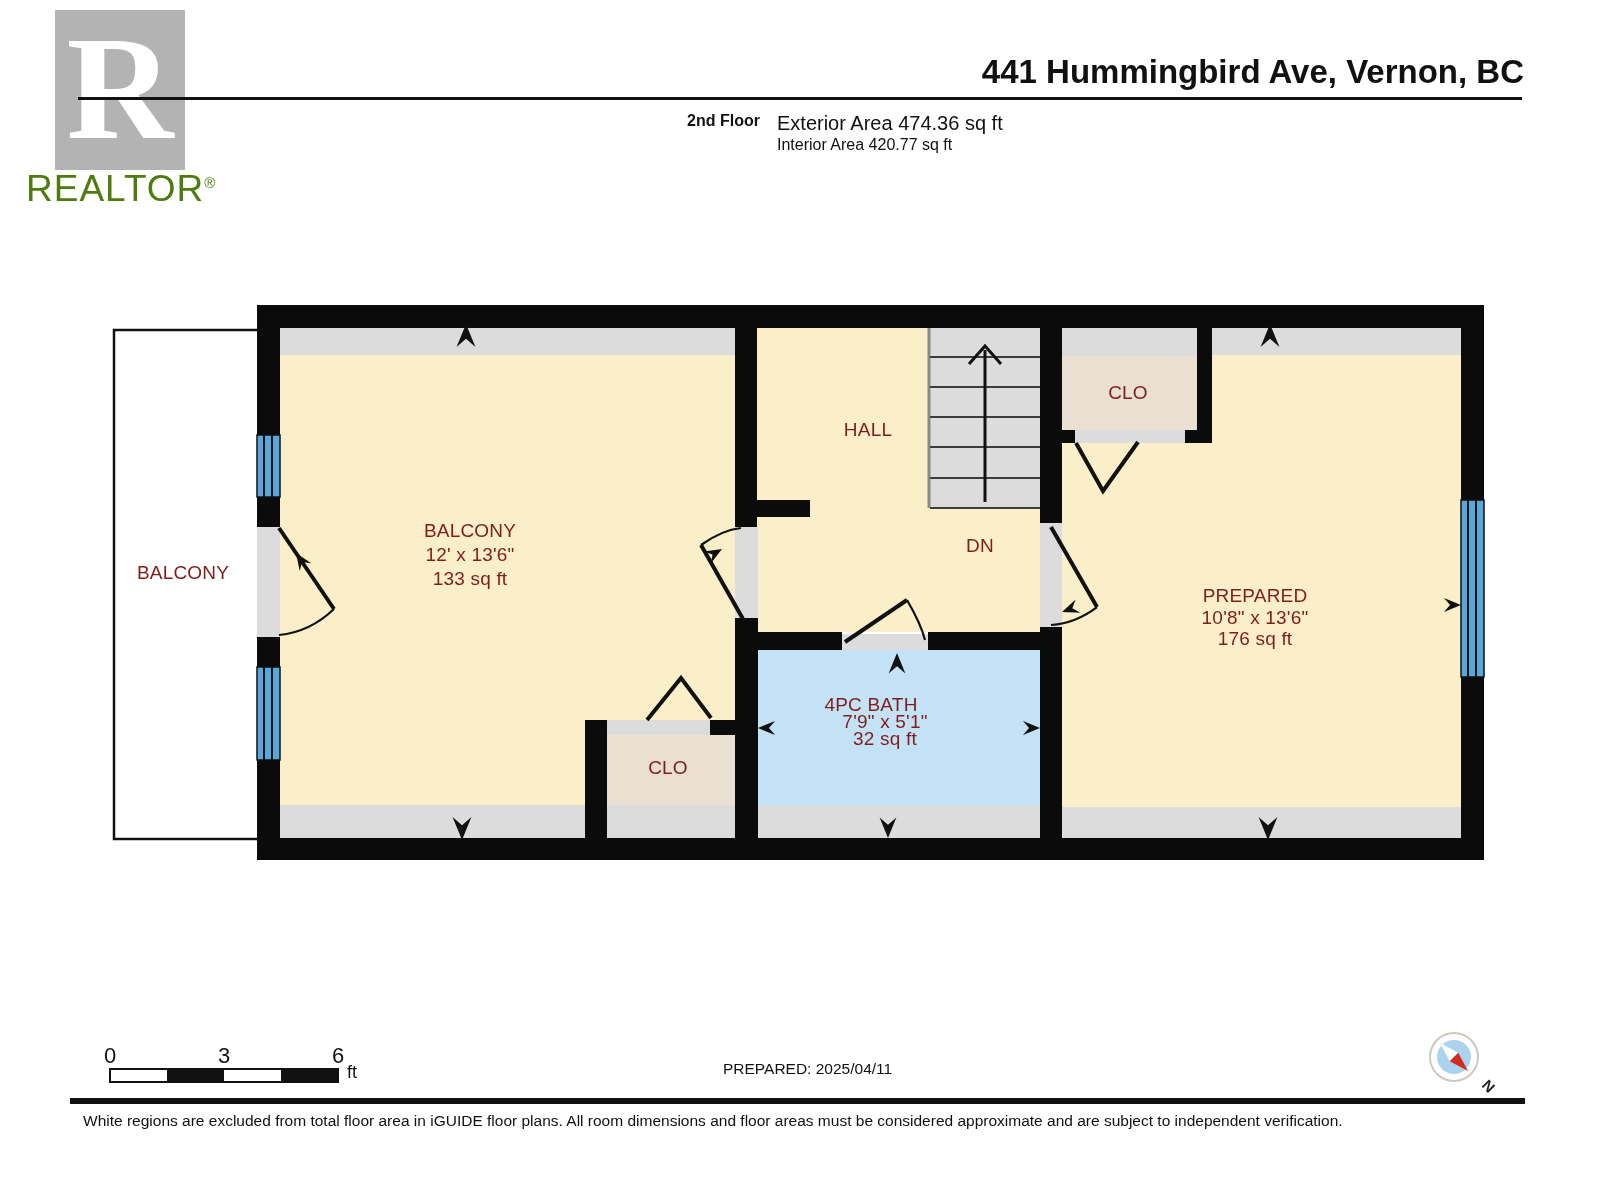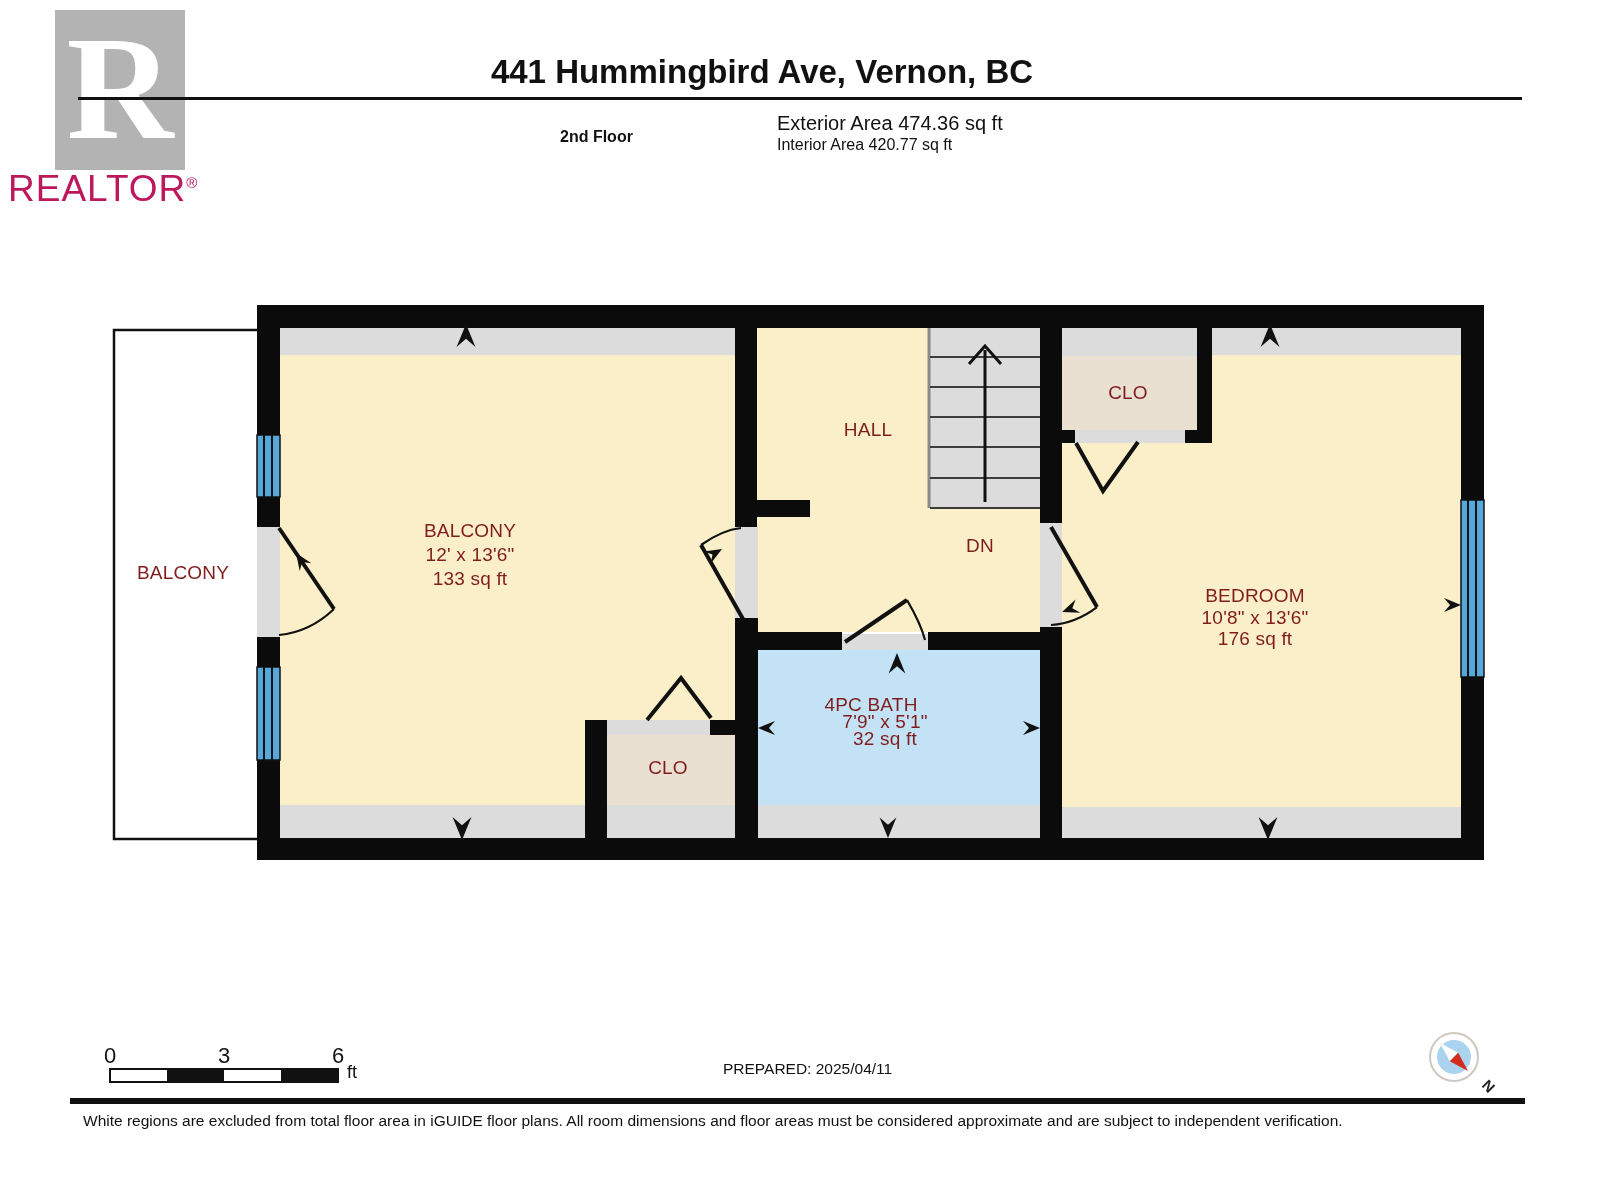--- a/index.html
+++ b/index.html
@@ -3,25 +3,25 @@
 <meta charset="utf-8">
 <style>
   html,body{margin:0;padding:0}
   body{width:1600px;height:1200px;background:#fff;position:relative;
        font-family:"Liberation Sans",sans-serif;color:#111;overflow:hidden}
   .abs{position:absolute}
   
   .logo-box{left:55px;top:10px;width:130px;height:160px;background:#b3b3b3;z-index:2}
   .logo-r{display:block;width:100%;height:100%;text-align:center;line-height:156px;
           font-size:148px;font-weight:bold;color:#fff;font-family:"Liberation Serif",serif}
-  .realtor-text{left:8px;top:168px;font-size:37px;color:#be185d;letter-spacing:1px;z-index:2}
+  .realtor-text{left:26px;top:168px;font-size:37px;color:#4d7c0f;letter-spacing:1px;z-index:2}
   .realtor-text sup{font-size:15px}
   .rule-top{left:78px;top:97px;width:1444px;height:3px;background:#111;z-index:3}
-  .title{left:0;top:53px;width:1524px;text-align:center;font-size:33px;font-weight:bold;z-index:4}
-  .floor-label{left:560px;top:128px;width:200px;font-size:16px;font-weight:bold}
+  .title{left:0;top:53px;width:1524px;text-align:right;font-size:33px;font-weight:bold;z-index:4}
+  .floor-label{left:560px;top:112px;width:200px;text-align:right;font-size:16px;font-weight:bold}
   .area-line1{left:777px;top:112px;font-size:20px}
   .area-line2{left:777px;top:136px;font-size:16px}
   
   .lbl{position:absolute;transform:translate(-50%,-50%);font-size:19px;color:#7f1d1d;
        white-space:nowrap;letter-spacing:.2px;z-index:5}
   
   .scale-num{position:absolute;transform:translate(-50%,0);font-size:22px;z-index:5}
   .scale-unit{left:347px;top:1062px;font-size:18px;z-index:5}
   .prepared{left:723px;top:1060px;font-size:15.5px;font-weight:normal;z-index:5}
   .rule-bottom{left:70px;top:1098px;width:1455px;height:6px;background:#111;z-index:3}
@@ -195,21 +195,21 @@
 
 <div class="lbl" style="left:470px;top:531px">BALCONY</div>
 <div class="lbl" style="left:470px;top:555px">12' x 13'6"</div>
 <div class="lbl" style="left:470px;top:579px">133 sq ft</div>
 
 <div class="lbl" style="left:868px;top:430px">HALL</div>
 <div class="lbl" style="left:980px;top:546px">DN</div>
 <div class="lbl" style="left:1128px;top:393px">CLO</div>
 <div class="lbl" style="left:668px;top:768px">CLO</div>
 
-<div class="lbl" style="left:1255px;top:596px">BEDROOM</div>
+<div class="lbl" style="left:1255px;top:596px">PREPARED</div>
 <div class="lbl" style="left:1255px;top:618px">10'8" x 13'6"</div>
 <div class="lbl" style="left:1255px;top:639px">176 sq ft</div>
 
 <div class="lbl" style="left:871px;top:705px">4PC BATH</div>
 <div class="lbl" style="left:885px;top:722px">7'9" x 5'1"</div>
 <div class="lbl" style="left:885px;top:739px">32 sq ft</div>
 
 <div class="scale-num" style="left:110px;top:1043px">0</div>
 <div class="scale-num" style="left:224px;top:1043px">3</div>
 <div class="scale-num" style="left:338px;top:1043px">6</div>

